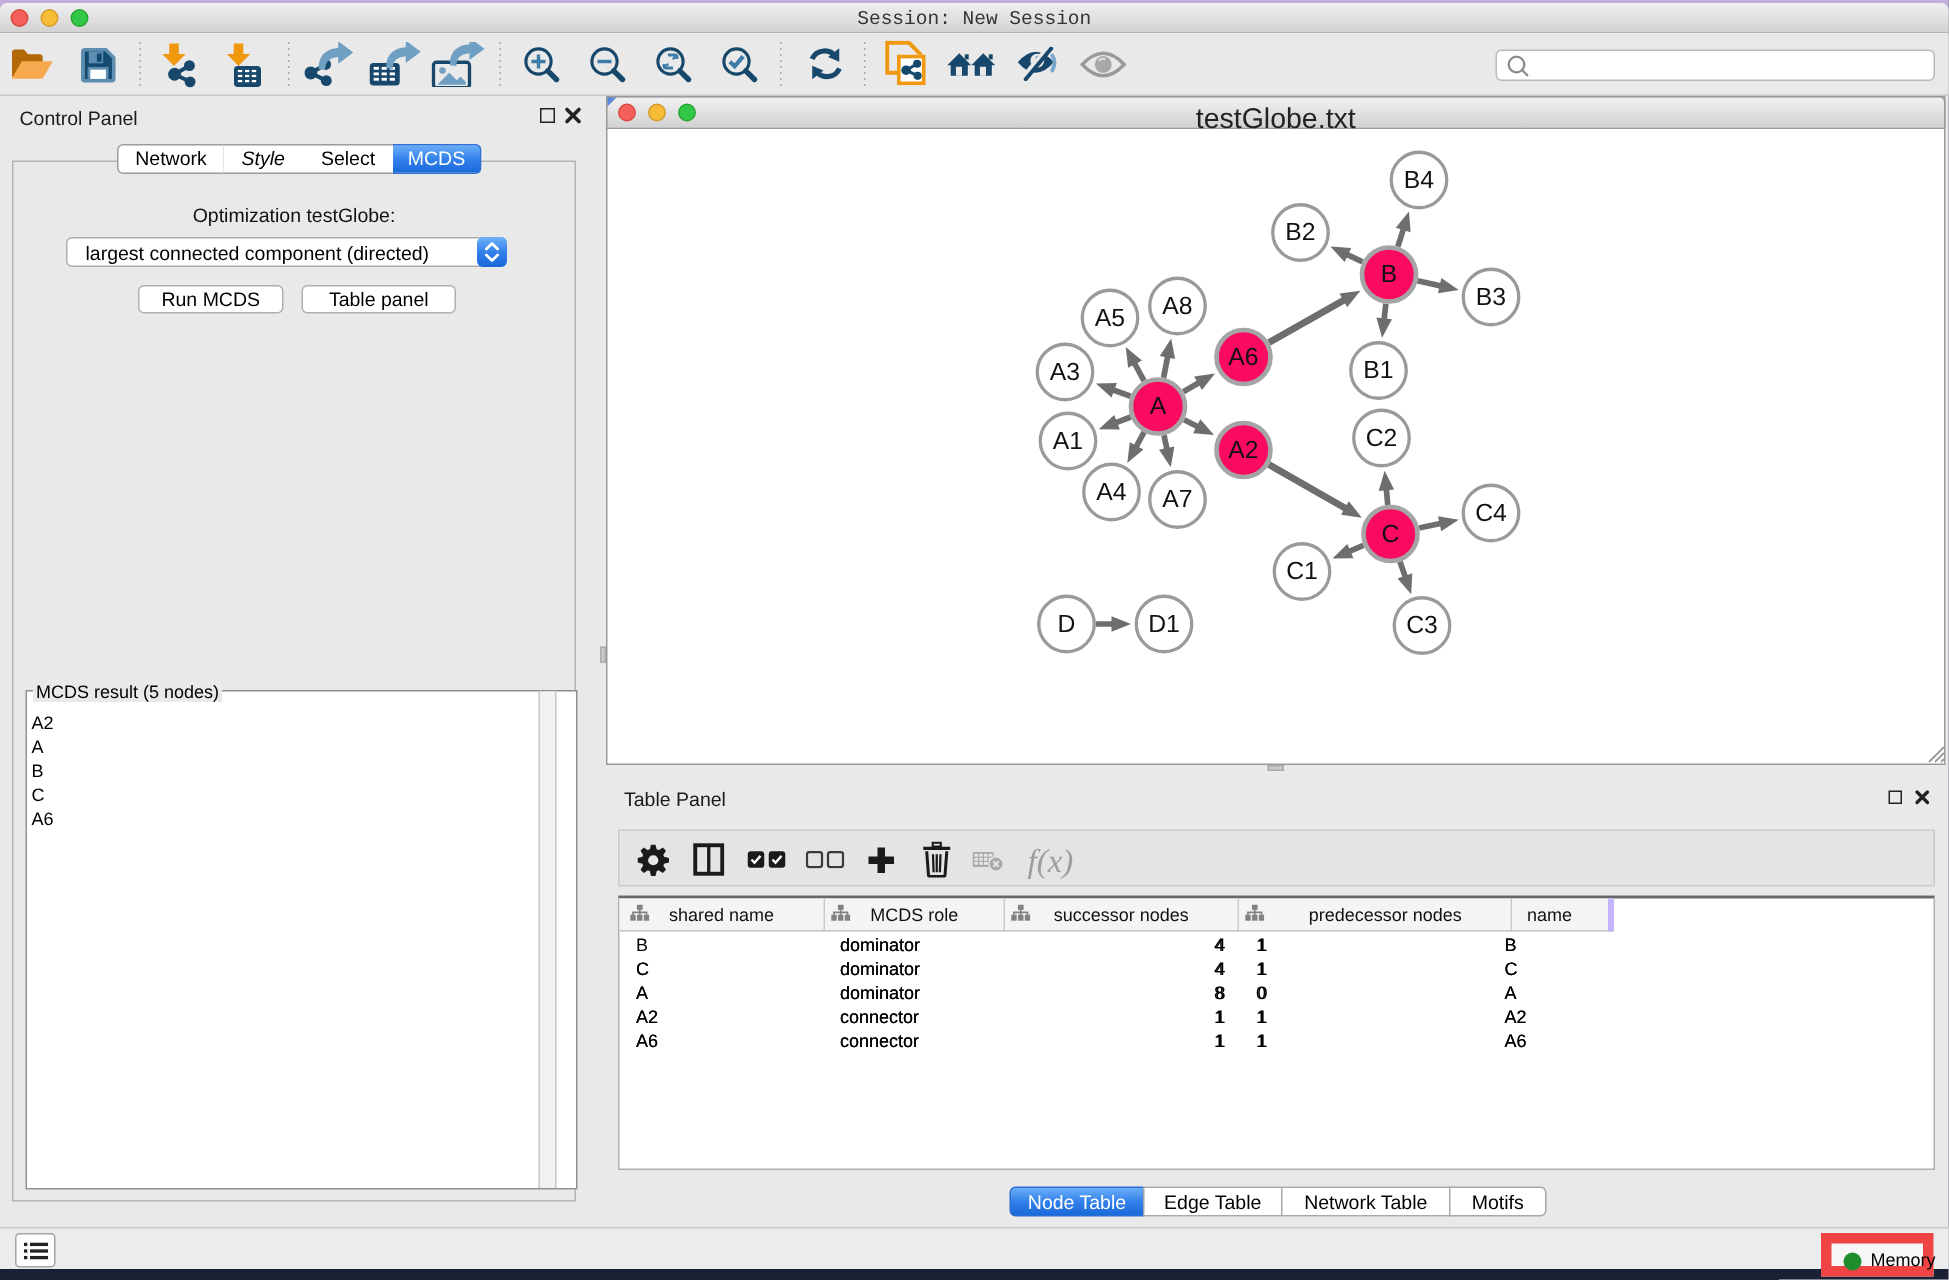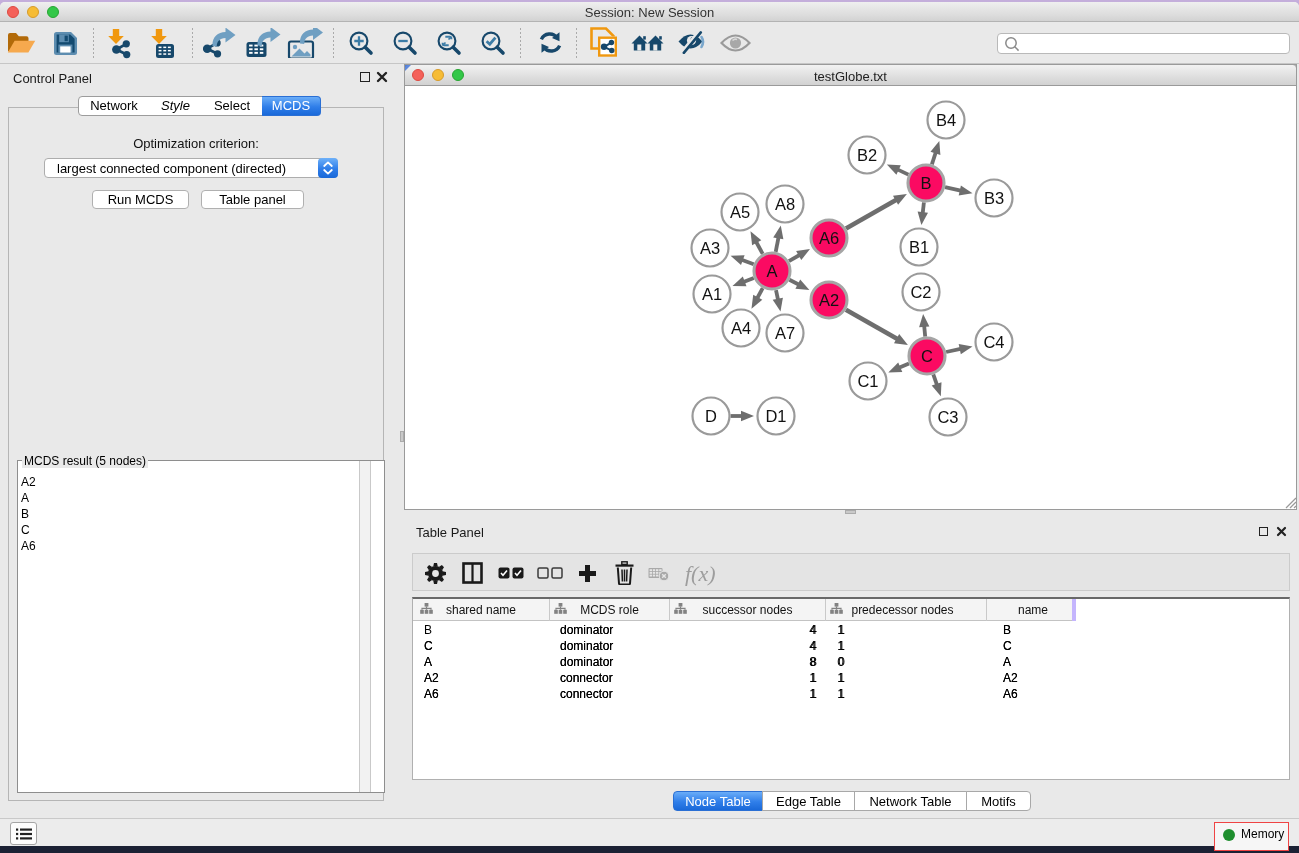--- a/index.html
+++ b/index.html
@@ -3,21 +3,21 @@
 <meta charset="utf-8">
 <style>
   * { margin:0; padding:0; box-sizing:border-box; }
   html,body { width:1299px; height:853px; overflow:hidden; }
   body { font-family:"Liberation Sans", sans-serif; background-color:#1b2134; }
   .abs { position:absolute; }
   #app { position:absolute; left:0; top:0; width:1299px; height:853px; }
   #wall-top { left:0; top:0; width:1299px; height:10px; background:#c4aedb; }
   #win { left:0; top:2px; width:1299px; height:844px; background:#e9e9e9; border-radius:5px 5px 0 0; }
   #titlebar { left:0; top:2px; width:1299px; height:20px; border-radius:5px 5px 0 0;
-    background:linear-gradient(#efefef,#dcdcdc 70%,#d2d2d2); border-bottom:1px solid #b3b3b3; }
+    background:linear-gradient(#efefef,#dcdcdc 70%,#d2d2d2); border-bottom:1px solid #b3b3b3;font-family:Liberation Mono, monospace; }
   #titlebar .title { width:100%; text-align:center; top:3px; font-size:13px; color:#333; }
   .tl { border-radius:50%; width:12px; height:12px; top:4px; }
   #toolbar { left:0; top:23px; width:1299px; height:41px; background:#e9e9e9; border-bottom:1px solid #c6c6c6; }
   .tsep { top:28px; width:1px; height:30px;
     background-image:linear-gradient(#aaa 40%, rgba(0,0,0,0) 0%);
     background-size:1px 4px; }
   #search { z-index:1; left:997px; top:33px; width:293px; height:21px; background:#fff;
     border:1px solid #b9b9b9; border-radius:4px; }
   
   #cp-title { left:13px; top:71px; font-size:13px; color:#1a1a1a; }
@@ -33,36 +33,36 @@
     font-size:13px; text-align:center; line-height:17px; color:#000; }
   #fieldset { left:17px; top:460px; width:368px; height:333px; border:1px solid #8e8e8e; background:#fff; }
   #fs-legend { left:22px; top:454px; font-size:12px; color:#000; background:#e9e9e9; padding:0 2px; }
   #fs-list { left:21px; top:474px; font-size:12px; color:#000; line-height:16px; }
   #fs-scroll { left:359px; top:461px; width:12px; height:331px; background:#f2f2f2;
     border-left:1px solid #c9c9c9; border-right:1px solid #c9c9c9; }
   
   #frame { left:404px; top:64px; width:893px; height:446px; border:1px solid #9a9a9a; background:#fff; }
   #frame-tb { left:404px; top:64px; width:893px; height:22px; border:1px solid #9a9a9a;
     background:linear-gradient(#f2f2f2,#d9d9d9 75%,#d2d2d2); border-radius:4px 4px 0 0; }
-  #frame-tb .title { width:100%; text-align:center; top:4px; font-size:13px; color:#222; }
+  #frame-tb .title { width:100%; text-align:center; top:4px; font-size:19px; color:#222; }
   .ftl { border-radius:50%; width:12px; height:12px; top:69px; }
   
   #tp-title { left:416px; top:525px; font-size:13px; color:#1a1a1a; }
   #tp-toolbar { left:412px; top:553px; width:878px; height:38px; border:1px solid #cbcbcb; background:#e4e4e4; }
   #tbl { left:412px; top:597px; width:878px; height:183px; border:1px solid #b0b0b0; border-top:2px solid #686868; background:#fff; }
   #tbl-head { left:0; top:0; width:663px; height:22px; background:#f4f4f4; border-bottom:1px solid #c3c3c3; }
   .th { top:0; height:22px; border-right:1px solid #c9c9c9; font-size:12px; color:#111; text-align:center; line-height:22px; }
   .td { font-size:12px; color:#000; }
   
   .btab { top:791px; height:20px; background:#fff; border:1px solid #a8a8a8; font-size:13px;
     text-align:center; line-height:19px; color:#000; }
   
   #statusbar { left:0; top:818px; width:1299px; height:28px; background:#ececec; border-top:1px solid #c9c9c9; }
   #mini-btn { left:10px; top:822px; width:27px; height:23px; background:#fdfdfd; border:1px solid #a5a5a5; border-radius:3px; }
-  #mem-btn { left:1214px; top:822px; width:75px; height:29px; background:#f6f6f6; border:1px solid #ef4444; }
+  #mem-btn { left:1214px; top:822px; width:75px; height:29px; background:#f6f6f6; border:7px solid #ef4444; }
   #mem-btn span { font-size:12px; color:#000; position:absolute; left:26px; top:4px; }
 </style>
 </head>
 <body>
 <div id="app">
   <div class="abs" id="wall-top"></div>
   <div class="abs" id="win"></div>
   <div class="abs" id="titlebar">
     <div class="abs title">Session: New Session</div>
     <div class="abs tl" style="left:7px;  background:#f4615a; border:1px solid #dd4a41;"></div>
@@ -223,21 +223,21 @@
     <path d="M2 2 L9 9 M9 2 L2 9" stroke="#222" stroke-width="2.2" stroke-linecap="round"></path>
     </svg>
 
   <div class="abs" id="cp-title">Control Panel</div>
   <div class="abs" id="cp-box"></div>
   <div class="abs seg" style="left:78px;  width:72px; border-radius:4px 0 0 4px;">Network</div>
   <div class="abs seg" style="left:149px; width:54px; border-left:none;font-style:italic;">Style</div>
   <div class="abs seg" style="left:202px; width:61px; border-left:none;">Select</div>
   <div class="abs seg" style="left:262px; width:59px; border-radius:0 4px 4px 0; border-left:none;
        background:linear-gradient(#6aadf8,#2f7ee9 55%,#1a69d9); color:#fff; border-color:#2a6fd4;">MCDS</div>
-  <div class="abs" id="opt-label">Optimization criterion:</div>
+  <div class="abs" id="opt-label">Optimization testGlobe:</div>
   <div class="abs" id="dropdown">
     <div class="abs dtext">largest connected component (directed)</div>
     <div class="abs stepper">
       <svg width="20" height="20" viewBox="0 0 20 20">
         <path d="M6.2 8 L10 4.4 L13.8 8" fill="none" stroke="#fff" stroke-width="1.8" stroke-linecap="round" stroke-linejoin="round"></path>
         <path d="M6.2 12 L10 15.6 L13.8 12" fill="none" stroke="#fff" stroke-width="1.8" stroke-linecap="round" stroke-linejoin="round"></path>
       </svg>
     </div>
   </div>
   <div class="abs btn" style="left:92px;  width:97px;">Run MCDS</div>
@@ -339,21 +339,21 @@
   </svg>
 </div>
 
   <div class="abs" id="tp-title">Table Panel</div>
   <div class="abs" id="tp-toolbar"></div>
   <div class="abs" id="tbl">
     <div class="abs" id="tbl-head"></div>
     <div class="abs th" style="left:0px;   width:137px;">shared name</div>
     <div class="abs th" style="left:137px; width:120px;">MCDS role</div>
     <div class="abs th" style="left:257px; width:156px;">successor nodes</div>
-    <div class="abs th" style="left:406px; width:168px;">predecessor nodes</div>
+    <div class="abs th" style="left:427px; width:168px;">predecessor nodes</div>
     <div class="abs th" style="left:581px; width:82px; border-right:4px solid #c4b5fd;">name</div>
   </div>
   <div class="abs" id="tbl-rows">
       <div class="abs td" style="left:424px; top:623px;">B</div>
   <div class="abs td" style="left:560px; top:623px;">dominator</div>
   <div class="abs td" style="left:717px; top:623px; width:100px; text-align:right;">4</div>
   <div class="abs td" style="left:745px; top:623px; width:100px; text-align:right;">1</div>
   <div class="abs td" style="left:1003px; top:623px;">B</div>
   <div class="abs td" style="left:424px; top:639px;">C</div>
   <div class="abs td" style="left:560px; top:639px;">dominator</div>

